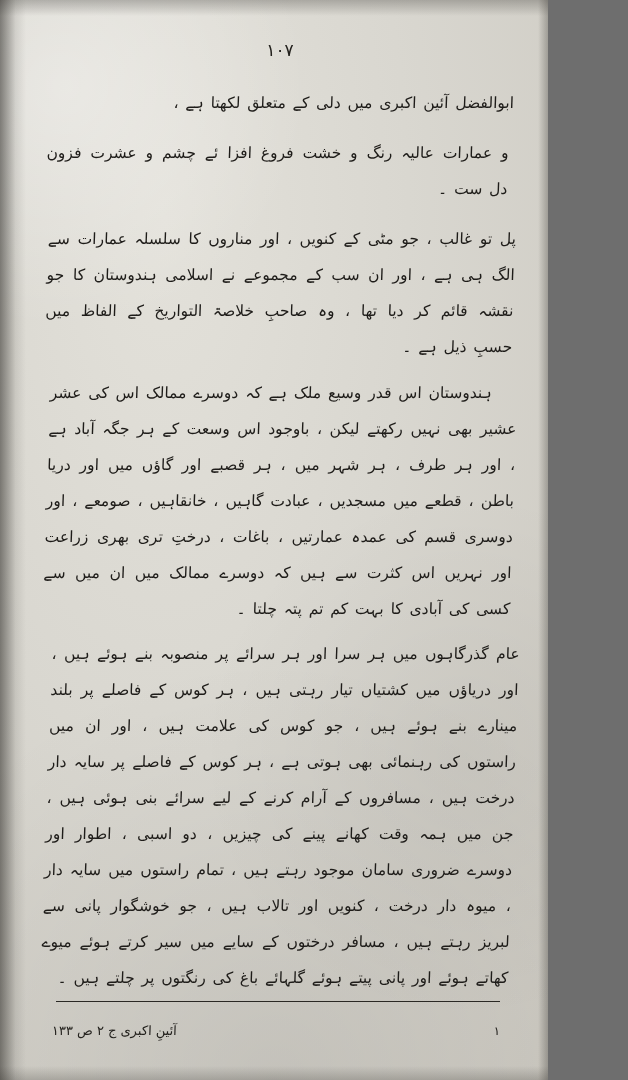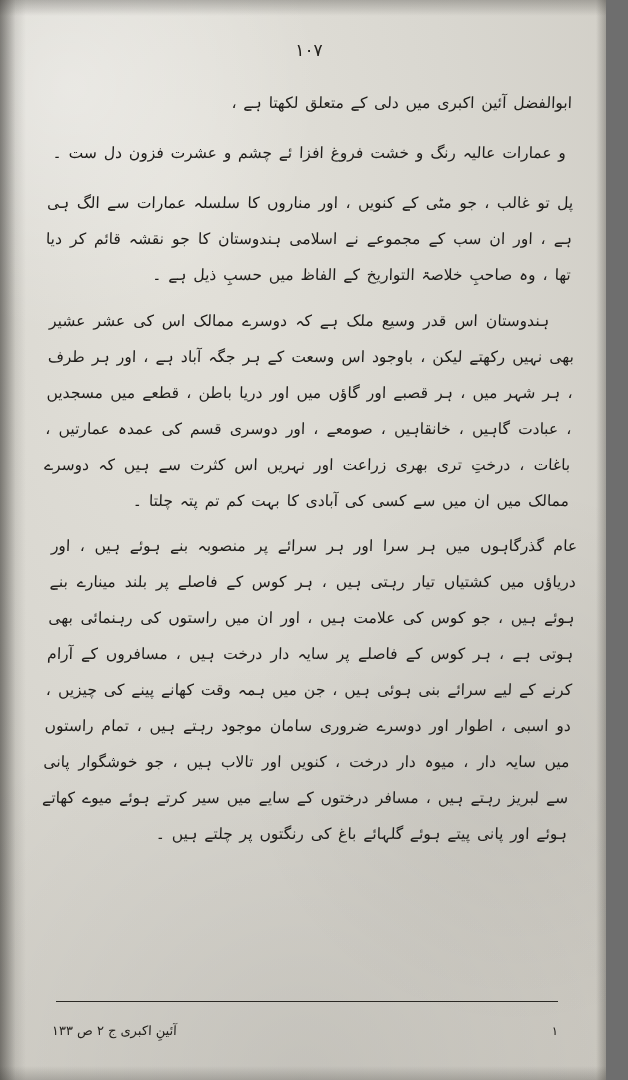--- a/index.html
+++ b/index.html
@@ -9,21 +9,21 @@
   }
   body {
     width: 628px;
     height: 1080px;
     overflow: hidden;
     font-family: "DejaVu Sans", sans-serif;
   }
 
   #page {
     position: relative;
-    width: 606px;
+    width: 548px;
     height: 1080px;
     background: #d8d6cf;
     background-image:
       radial-gradient(ellipse at 30% 20%, #e3e1da 0%, #d9d7d0 45%, #ccc9c1 100%);
     overflow: hidden;
   }
 
   
   #page::before {
     content: "";

